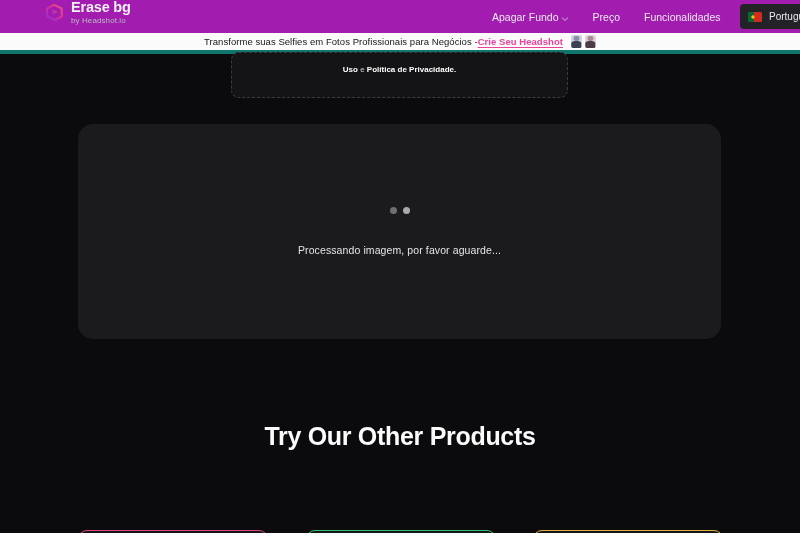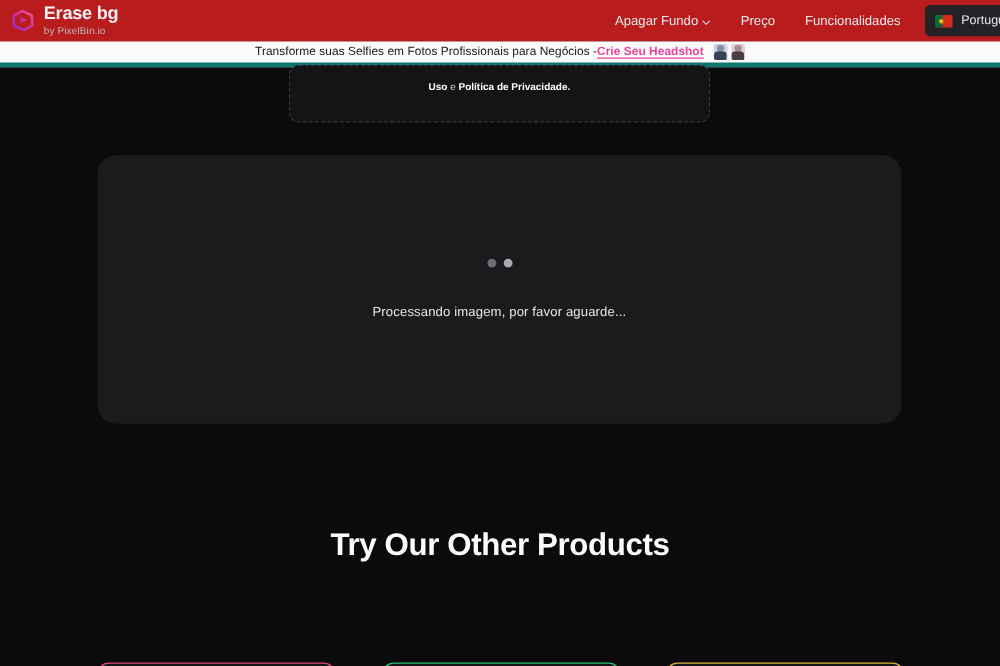--- a/index.html
+++ b/index.html
@@ -12,25 +12,26 @@
     height: 533px;
     overflow: hidden;
     font-family: "Liberation Sans", sans-serif;
     color: #ffffff;
     position: relative;
   }
 
   
   .header {
     height: 33px;
-    background: #b91c1c;
-    display: flex;
-    align-items: center;
+    background: #a21caf;
+    display: flex;
+    align-items: flex-start;
     position: relative;
     box-sizing: border-box;
+    padding-left: 36px;
   }
   .logo {
     display: flex;
     align-items: center;
     gap: 6px;
     padding-left: 8px;
     cursor: pointer;
   }
   .logo-mark {
     width: 21px;
@@ -309,21 +310,21 @@
             <stop offset="55%" stop-color="#d6339a"></stop>
             <stop offset="100%" stop-color="#f0567f"></stop>
           </linearGradient>
         </defs>
         <path d="M11.2 3.2 L20 7.3 L20.4 16.4 L12.6 20.6 L3.6 16.6 L3.3 7.6 Z" fill="none" stroke="url(#lg1)" stroke-width="2.4" stroke-linejoin="round"></path>
         <path d="M9.6 8.6 L15.6 11.4 L9.6 14.4 Z" fill="url(#lg1)"></path>
       </svg>
     </span>
     <span class="logo-text">
       <span class="logo-title">Erase bg</span>
-      <span class="logo-sub">by PixelBin.io</span>
+      <span class="logo-sub">by Headshot.io</span>
     </span>
   </div>
 
   <nav class="nav">
     <div class="nav-item">
       <span>Apagar Fundo</span>
       <span class="chev">
         <svg viewBox="0 0 12 12" width="8" height="8">
           <path d="M2 4.3 L6 8.2 L10 4.3" fill="none" stroke="#d8d8de" stroke-width="1.3" stroke-linecap="round"></path>
         </svg>

